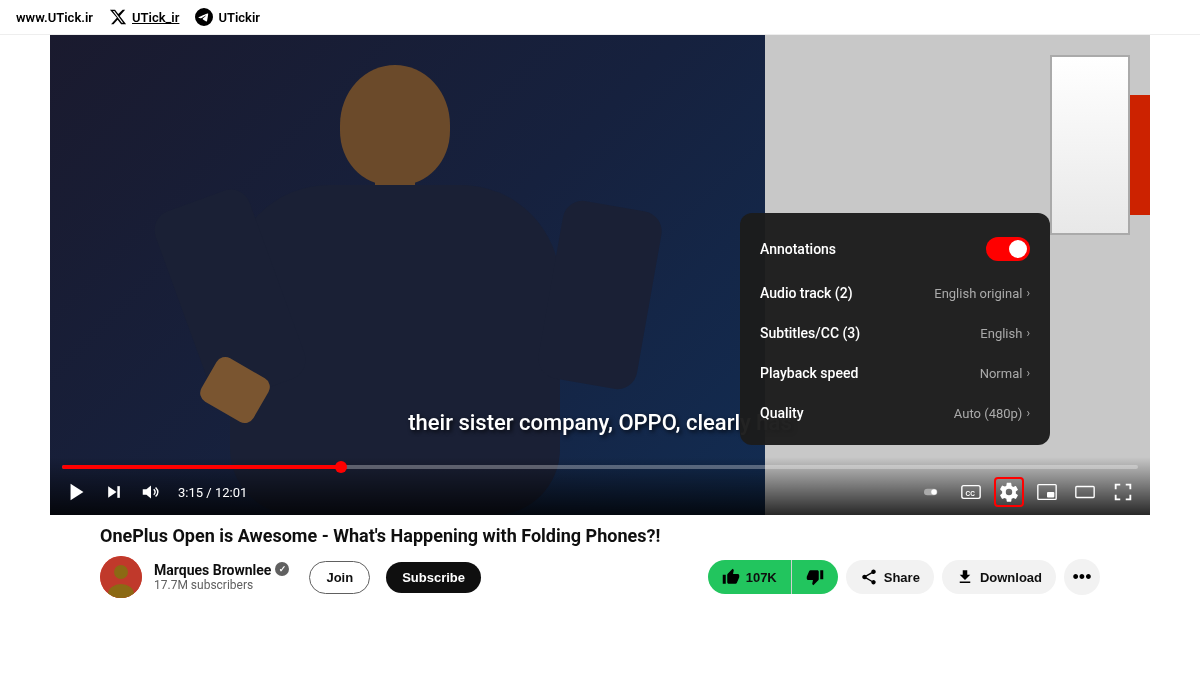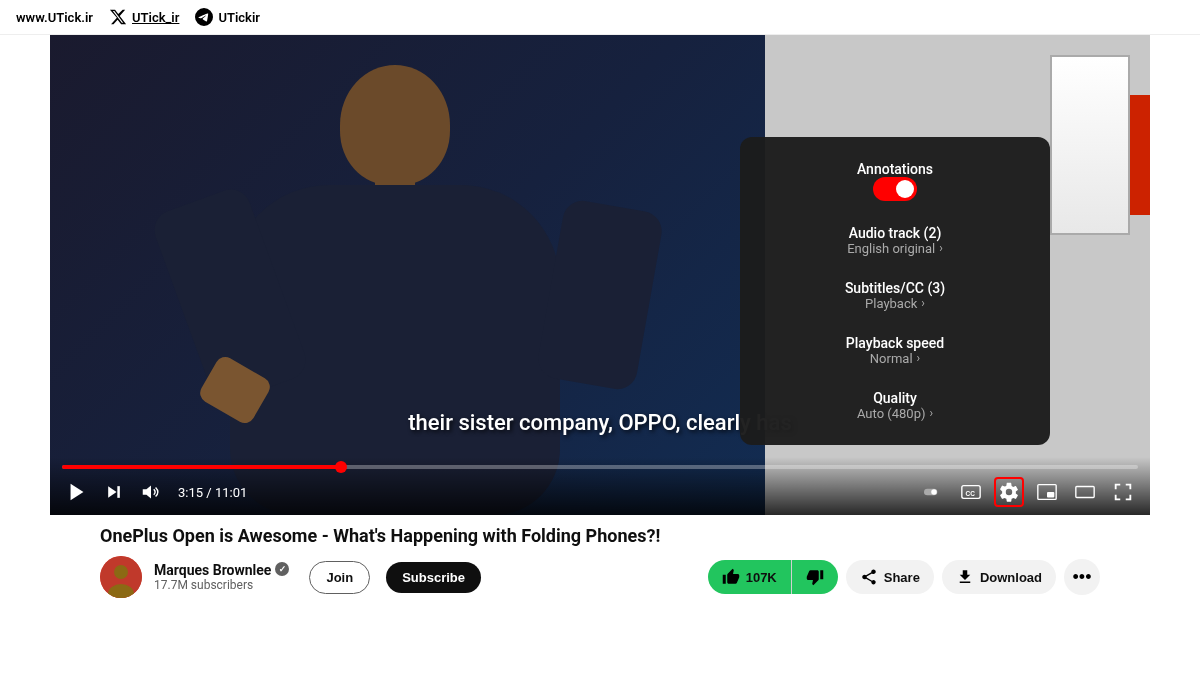--- a/index.html
+++ b/index.html
@@ -176,21 +176,20 @@
       border-radius: 12px;
       padding: 12px 0;
       z-index: 10;
     }
     .settings-row {
       display: flex;
       align-items: center;
       justify-content: space-between;
       padding: 12px 20px;
       cursor: pointer;
-      flex-direction: column;
     }
     .settings-label {
       color: #fff;
       font-size: 14px;
       font-weight: 500;
     }
     .settings-value {
       display: flex;
       gap: 4px;
       color: #aaa;
@@ -481,21 +480,21 @@
         <span class="settings-label">Audio track (2)</span>
         <div class="settings-value">
           <span>English original</span>
           <span class="chevron">›</span>
         </div>
       </div>
 
       <div class="settings-row">
         <span class="settings-label">Subtitles/CC (3)</span>
         <div class="settings-value">
-          <span>Playback</span>
+          <span>English</span>
           <span class="chevron">›</span>
         </div>
       </div>
 
       <div class="settings-row">
         <span class="settings-label">Playback speed</span>
         <div class="settings-value">
           <span>Normal</span>
           <span class="chevron">›</span>
         </div>
@@ -535,21 +534,21 @@
           <svg viewBox="0 0 24 24">
             <polygon points="3,9 3,15 7,15 12,19 12,5 7,9"></polygon>
             <path d="M15,9 Q18,12 15,15" stroke="#fff" stroke-width="1.5" fill="none"></path>
             <path d="M17,7 Q22,12 17,17" stroke="#fff" stroke-width="1.5" fill="none"></path>
           </svg>
         </button>
 
         <span class="time-display">
           <span>3:15</span>
           <span> / </span>
-          <span>11:01</span>
+          <span>12:01</span>
         </span>
         <div class="spacer"></div>
 
         <button class="ctrl-btn ctrl-btn-small">
           <svg viewBox="0 0 36 24" fill="#fff">
             <rect x="0" y="6" width="24" height="12" rx="6" fill="#aaa"></rect>
             <circle cx="18" cy="12" r="5" fill="#fff"></circle>
           </svg>
         </button>
 

